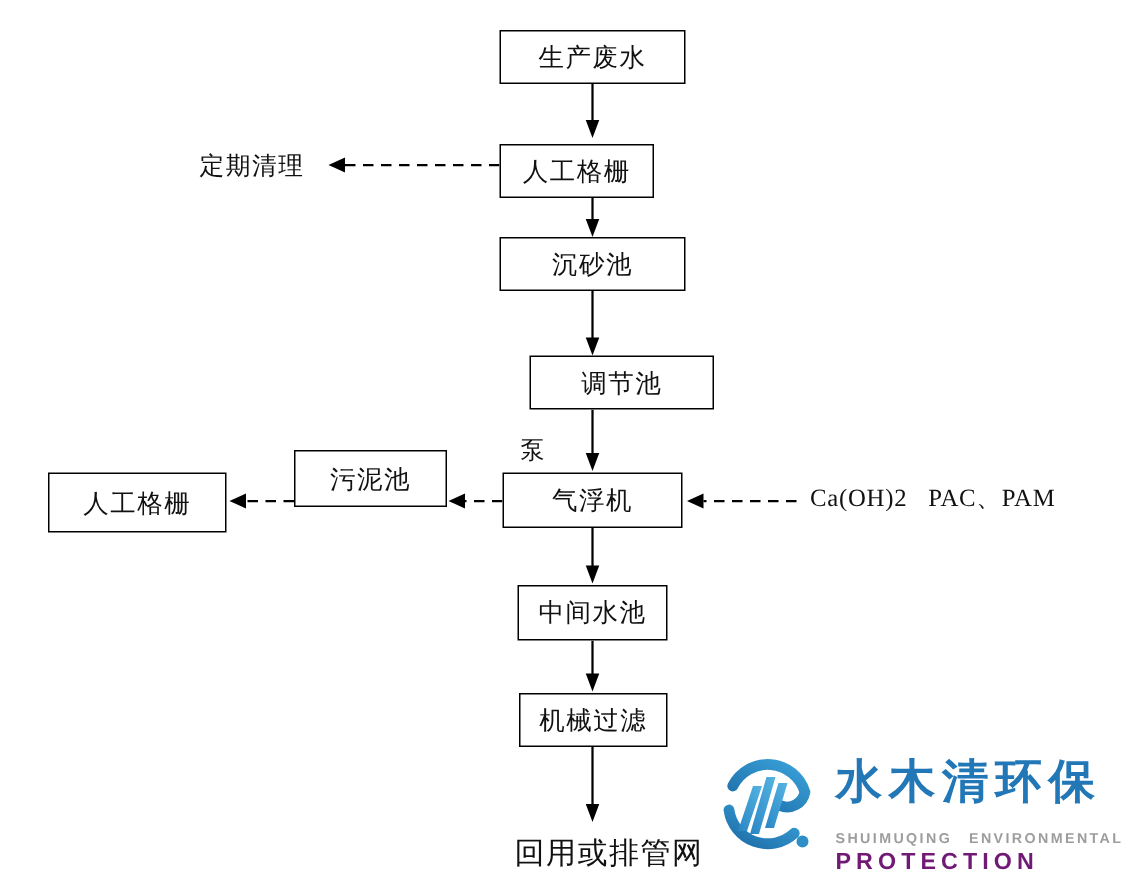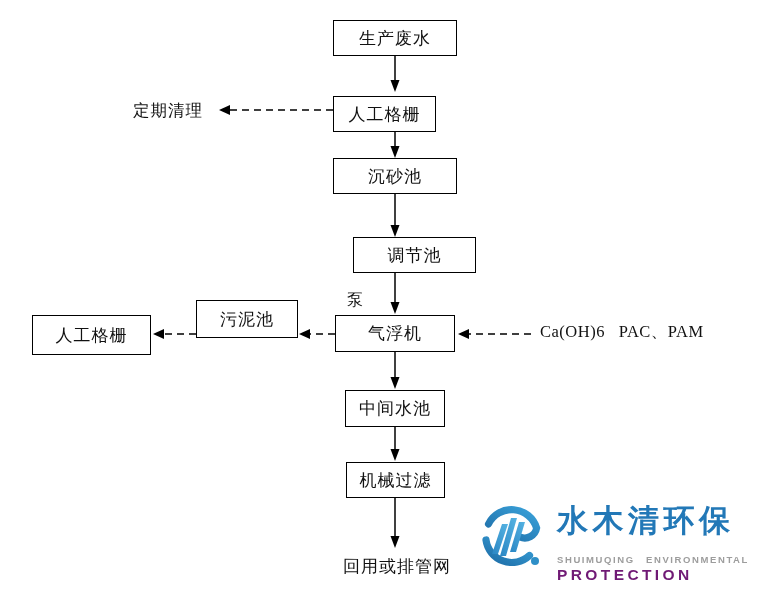--- a/index.html
+++ b/index.html
@@ -42,21 +42,21 @@
   #n-flotation     { left: 335px; top: 315px; width: 120px; height: 37px; }
   #n-intermediate  { left: 345px; top: 390px; width: 100px; height: 37px; }
   #n-filter        { left: 346px; top: 462px; width:  99px; height: 36px; }
   #n-sludge-tank   { left: 196px; top: 300px; width: 102px; height: 38px; }
   #n-dewater       { left: 32px;  top: 315px; width: 119px; height: 40px; }
 
   
   #lbl-cleaning { left: 133px; top: 100px; }
   #lbl-pump     { left: 347px; top: 290px; font-size: 16px; }
   #lbl-dosing   { left: 540px; top: 321px; font-size: 16.5px; letter-spacing: 0.5px; }
-  #lbl-outlet   { left: 343px; top: 555px; font-size: 17px; }
+  #lbl-outlet   { left: 343px; top: 555px; font-size: 20px; }
 
   
   .logo { position: absolute; left: 478px; top: 502px; width: 270px; height: 70px; }
   .logo-icon { position: absolute; left: 0; top: 2px; width: 66px; height: 66px; }
   .logo-text { position: absolute; left: 79px; top: 3px; font-family: "Liberation Sans", sans-serif; }
   .logo-cn {
     font-size: 31px; font-weight: bold; color: #2278b7;
     letter-spacing: 4.5px; line-height: 1; white-space: nowrap;
   }
   .logo-en1 {
@@ -129,21 +129,21 @@
   <div class="node" id="n-grit">沉砂池</div>
   <div class="node" id="n-regulating">调节池</div>
   <div class="node" id="n-flotation">气浮机</div>
   <div class="node" id="n-intermediate">中间水池</div>
   <div class="node" id="n-filter">机械过滤</div>
   <div class="node" id="n-sludge-tank">污泥池</div>
   <div class="node" id="n-dewater">人工格栅</div>
 
   <div class="flabel" id="lbl-cleaning">定期清理</div>
   <div class="flabel" id="lbl-pump">泵</div>
-  <div class="flabel" id="lbl-dosing">Ca(OH)6   PAC、PAM</div>
+  <div class="flabel" id="lbl-dosing">Ca(OH)2   PAC、PAM</div>
   <div class="flabel" id="lbl-outlet">回用或排管网</div>
 
   <div class="logo">
     <svg class="logo-icon" viewBox="0 0 66 66" xmlns="http://www.w3.org/2000/svg">
       <defs>
         <linearGradient id="lgRing" x1="0" y1="1" x2="1" y2="0">
           <stop offset="0" stop-color="#1d6ca6"></stop>
           <stop offset="1" stop-color="#3aa2da"></stop>
         </linearGradient>
         <linearGradient id="lgBar" x1="0" y1="1" x2="1" y2="0">

